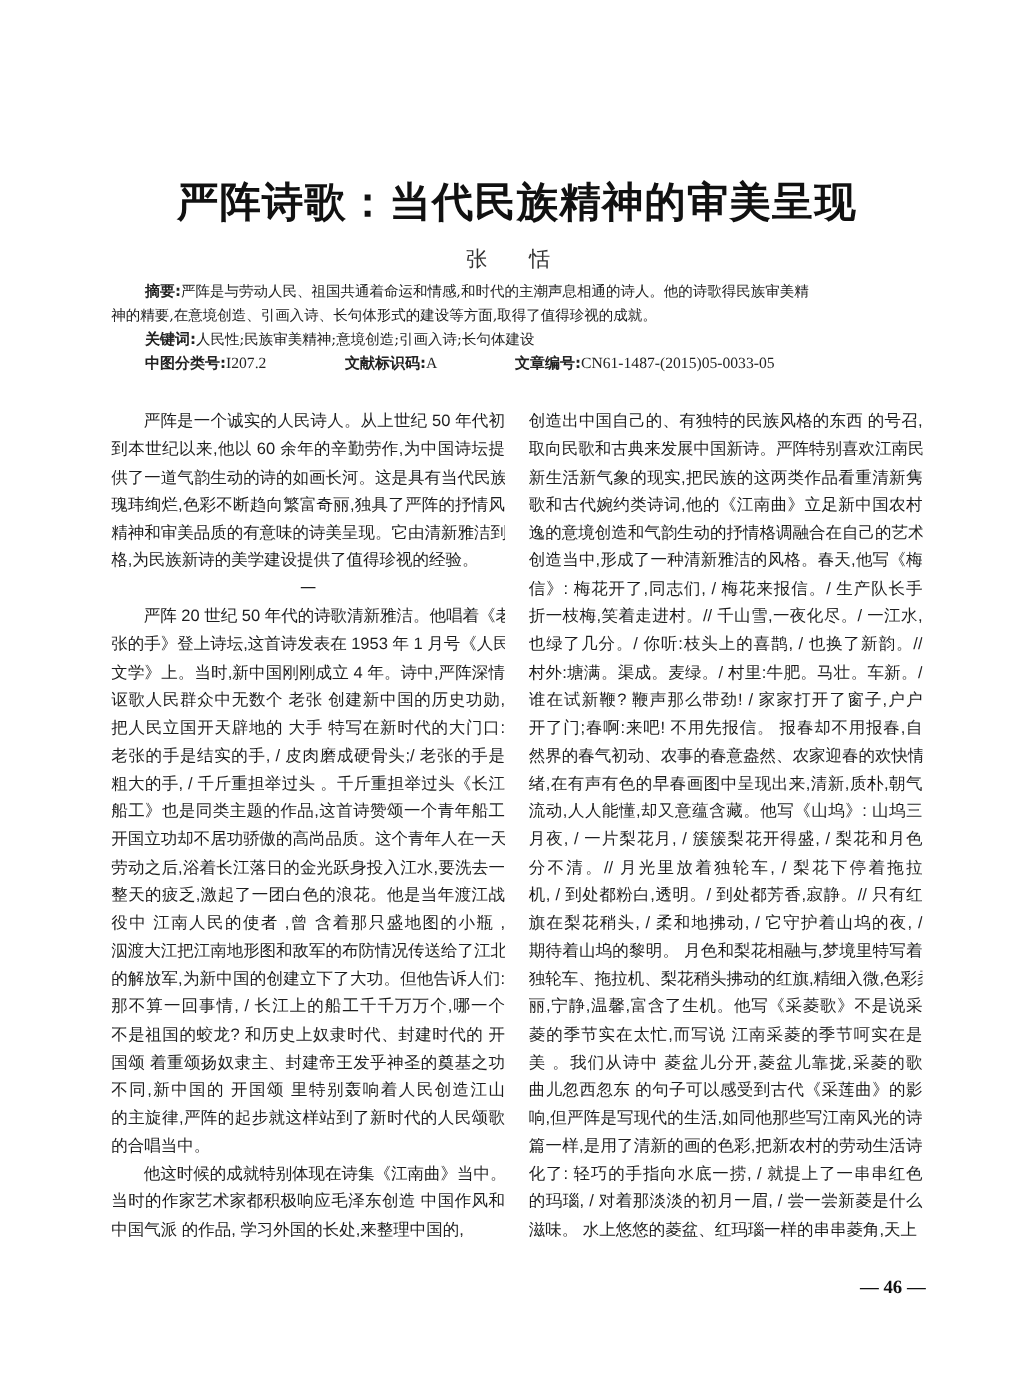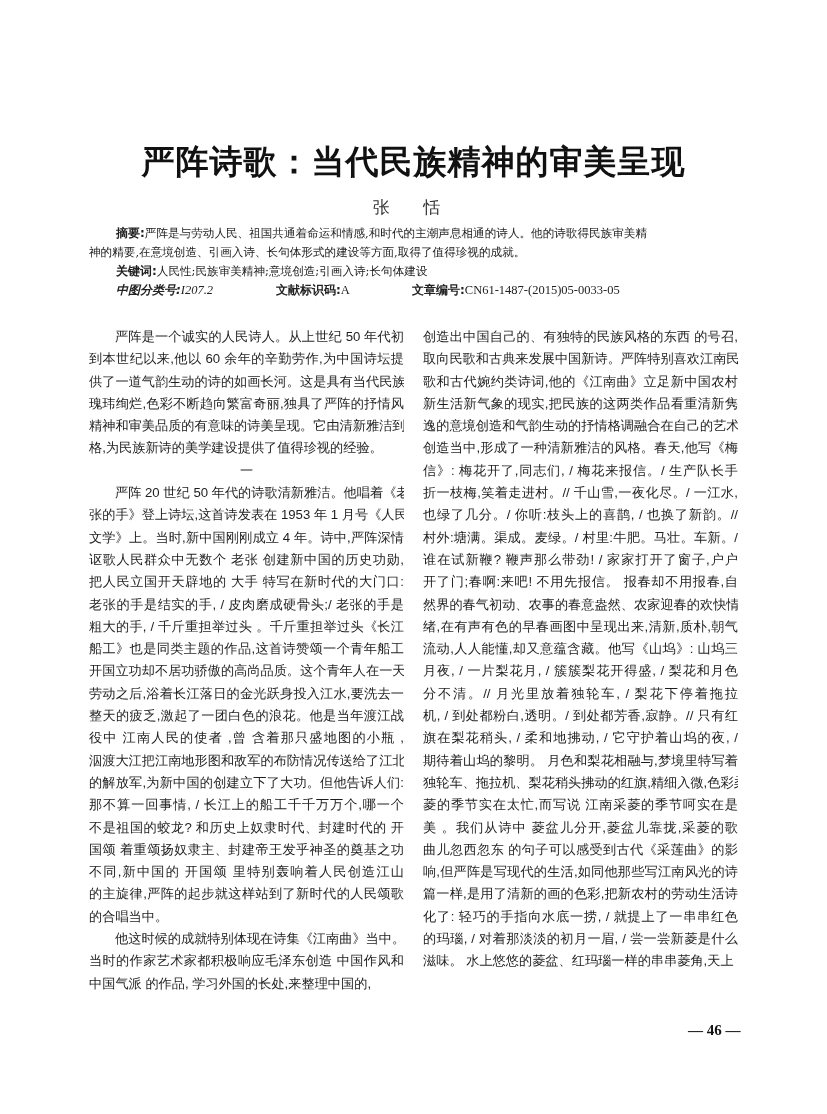--- a/index.html
+++ b/index.html
@@ -9,21 +9,21 @@
            font-size: 33px; font-weight: bold; letter-spacing: 1px; color: #111; }
   .author { position: absolute; left: 0; width: 827px; top: 196px; text-align: center;
             font-size: 17px; letter-spacing: 14px; color: #333; }
   .abstract { position: absolute; left: 89px; width: 650px; top: 224px;
               font-size: 11.6px; line-height: 19px; color: #222; }
   .abstract .line { white-space: nowrap; }
   .abstract .indent { padding-left: 27px; }
   .lbl { font-family: "DejaVu Sans", "Liberation Sans", sans-serif; font-weight: bold; font-size: 12px; }
   .meta-row { padding-left: 27px; white-space: nowrap; font-size: 12px; }
   .meta-row span.item { display: inline-block; }
-  .meta-row .i1 { width: 160px; font-style: italic; }
+  .meta-row .i1 { width: 160px; }
   .meta-row .i2 { width: 136px; }
   .meta-val { font-family: "Liberation Serif", serif; font-size: 12.5px; }
   .col { position: absolute; top: 326px; width: 315px; font-size: 13.2px; line-height: 22.3px;
          font-family: Liberation Sans, sans-serif; color: #1e1e1e; }
   .col.left { left: 89px; }
   .col.right { left: 423px; }
   .col .ln { white-space: nowrap; overflow: hidden; text-align: justify; text-align-last: justify; height: 22.3px; }
   .col .ln.last { text-align-last: left; }
   .col .ln.indent { padding-left: 26px; }
   .col .ln.center { text-align: center; text-align-last: center; }
@@ -73,39 +73,40 @@
     <div class="ln">不同,新中国的  开国颂  里特别轰响着人民创造江山</div>
     <div class="ln">的主旋律,严阵的起步就这样站到了新时代的人民颂歌</div>
     <div class="ln last">的合唱当中。</div>
     <div class="ln indent">他这时候的成就特别体现在诗集《江南曲》当中。</div>
     <div class="ln">当时的作家艺术家都积极响应毛泽东创造  中国作风和</div>
     <div class="ln last">中国气派  的作品,  学习外国的长处,来整理中国的,</div>
   </div>
 <div class="col right" id="col-right">
     <div class="ln">创造出中国自己的、有独特的民族风格的东西  的号召,</div>
     <div class="ln">取向民歌和古典来发展中国新诗。严阵特别喜欢江南民</div>
+    <div class="ln">新生活新气象的现实,把民族的这两类作品看重清新隽</div>
     <div class="ln">歌和古代婉约类诗词,他的《江南曲》立足新中国农村</div>
-    <div class="ln">新生活新气象的现实,把民族的这两类作品看重清新隽</div>
     <div class="ln">逸的意境创造和气韵生动的抒情格调融合在自己的艺术</div>
     <div class="ln">创造当中,形成了一种清新雅洁的风格。春天,他写《梅</div>
     <div class="ln">信》: 梅花开了,同志们, / 梅花来报信。/ 生产队长手</div>
     <div class="ln">折一枝梅,笑着走进村。// 千山雪,一夜化尽。/ 一江水,</div>
     <div class="ln">也绿了几分。/ 你听:枝头上的喜鹊, / 也换了新韵。//</div>
     <div class="ln">村外:塘满。渠成。麦绿。/ 村里:牛肥。马壮。车新。/</div>
     <div class="ln">谁在试新鞭? 鞭声那么带劲!  / 家家打开了窗子,户户</div>
     <div class="ln">开了门;春啊:来吧! 不用先报信。  报春却不用报春,自</div>
     <div class="ln">然界的春气初动、农事的春意盎然、农家迎春的欢快情</div>
     <div class="ln">绪,在有声有色的早春画图中呈现出来,清新,质朴,朝气</div>
     <div class="ln">流动,人人能懂,却又意蕴含藏。他写《山坞》: 山坞三</div>
     <div class="ln">月夜, / 一片梨花月, / 簇簇梨花开得盛, / 梨花和月色</div>
     <div class="ln">分不清。//     月光里放着独轮车, / 梨花下停着拖拉</div>
     <div class="ln">机, / 到处都粉白,透明。/ 到处都芳香,寂静。// 只有红</div>
     <div class="ln">旗在梨花稍头, / 柔和地拂动, / 它守护着山坞的夜, /</div>
     <div class="ln">期待着山坞的黎明。  月色和梨花相融与,梦境里特写着</div>
     <div class="ln">独轮车、拖拉机、梨花稍头拂动的红旗,精细入微,色彩柔</div>
+    <div class="ln">丽,宁静,温馨,富含了生机。他写《采菱歌》不是说采</div>
     <div class="ln">菱的季节实在太忙,而写说  江南采菱的季节呵实在是</div>
     <div class="ln">美  。我们从诗中  菱盆儿分开,菱盆儿靠拢,采菱的歌</div>
     <div class="ln">曲儿忽西忽东  的句子可以感受到古代《采莲曲》的影</div>
     <div class="ln">响,但严阵是写现代的生活,如同他那些写江南风光的诗</div>
     <div class="ln">篇一样,是用了清新的画的色彩,把新农村的劳动生活诗</div>
     <div class="ln">化了: 轻巧的手指向水底一捞, / 就提上了一串串红色</div>
     <div class="ln">的玛瑙, / 对着那淡淡的初月一眉, / 尝一尝新菱是什么</div>
     <div class="ln last">滋味。  水上悠悠的菱盆、红玛瑙一样的串串菱角,天上</div>
   </div>
 

